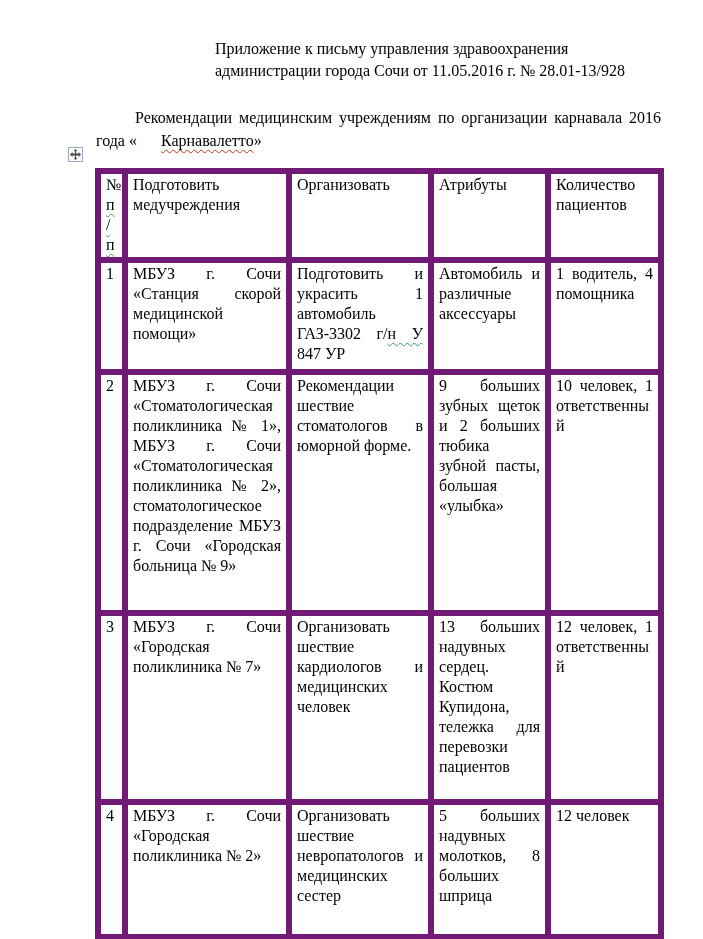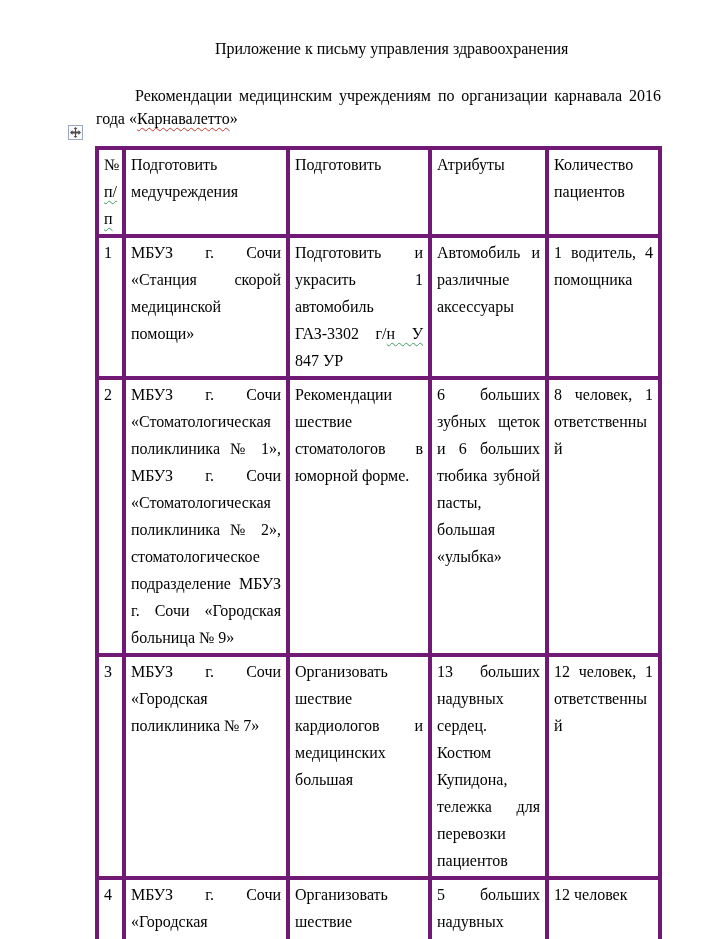--- a/index.html
+++ b/index.html
@@ -24,42 +24,43 @@
   }
 
   .tablewrap { position:relative; margin:16px 0 0 95px; width:563px; }
 
   table.doc-table {
     border-collapse:collapse;
     table-layout:fixed;
     width:563px;
   }
   table.doc-table td {
-    border:4px solid #701a75;
+    border:6px solid #701a75;
     vertical-align:top;
     padding:1px 5px 2px 5px;
-    line-height:27px;
+    line-height:20px;
     text-align:justify;
     overflow-wrap:break-word;
     word-wrap:break-word;
   }
   td.hdr { text-align:left; }
   td.num { text-align:left; }
   tr.r-hdr  { height:67px; }
   tr.r-1 { height:112px; }
   tr.r-2 { height:241px; }
   tr.r-3 { height:189px; }
   tr.r-4 { height:135px; }
 
   .sq-red {
     text-decoration-line:underline;
     text-decoration-style:wavy;
     text-decoration-color:#c0392b;
     text-decoration-thickness:1px;
     text-underline-offset:3px;
+    margin-left:24px;
   }
   .sq-green {
     text-decoration-line:underline;
     text-decoration-style:wavy;
     text-decoration-color:#3f9e63;
     text-decoration-thickness:1px;
     text-underline-offset:3px;
   }
 
   .move-handle {
@@ -76,20 +77,21 @@
     cursor:nwse-resize;
   }
 </style>
 </head>
 <body>
 
 <div class="page">
 
   <div class="appendix">
     <div>Приложение к письму управления здравоохранения</div>
+    <div>администрации города Сочи от 11.05.2016 г. № 28.01-13/928</div>
   </div>
 
   <p class="intro"><span>Рекомендации медицинским учреждениям по организации карнавала 2016 года «</span><span class="sq-red">Карнавалетто</span><span>»</span></p>
 
   <div class="tablewrap">
 
     <div class="move-handle">
       <span style="display:flex;">
         <svg width="11" height="11" viewBox="0 0 11 11" aria-hidden="true">
           <path d="M5.5 0 L7.4 2 H6.1 V4.4 H8.5 V3.1 L11 5.5 L8.5 7.9 V6.6 H6.1 V9 H7.4 L5.5 11 L3.6 9 H4.9 V6.6 H2.5 V7.9 L0 5.5 L2.5 3.1 V4.4 H4.9 V2 H3.6 Z" fill="#4a4a4a"></path>
@@ -102,45 +104,45 @@
         <col style="width:27px">
         <col style="width:164px">
         <col style="width:142px">
         <col style="width:117px">
         <col style="width:113px">
       </colgroup>
       <tbody>
         <tr class="r-hdr">
           <td class="hdr"><span>№ </span><span class="sq-green">п/п</span></td>
           <td class="hdr">Подготовить медучреждения</td>
-          <td class="hdr">Подготовить</td>
+          <td class="hdr">Организовать</td>
           <td class="hdr">Атрибуты</td>
           <td class="hdr">Количество пациентов</td>
         </tr>
 
         <tr class="r-1">
           <td class="num">1</td>
           <td>МБУЗ г. Сочи «Станция скорой медицинской помощи»</td>
           <td><span>Подготовить и украсить 1 автомобиль ГАЗ-3302 г/</span><span class="sq-green">н У</span><span> 847 УР</span></td>
           <td>Автомобиль и различные аксессуары</td>
           <td>1 водитель, 4 помощника</td>
         </tr>
 
         <tr class="r-2">
           <td class="num">2</td>
           <td>МБУЗ г. Сочи «Стоматологическая поликлиника № 1», МБУЗ г. Сочи «Стоматологическая поликлиника № 2», стоматологическое подразделение МБУЗ г. Сочи «Городская больница № 9»</td>
           <td><span>Рекомендации шествие стоматологов в юморной форме.</span><span class="sq-green"></span><span></span></td>
-          <td>6 больших зубных щеток и 6 больших тюбика зубной пасты, большая «улыбка»</td>
-          <td>8 человек, 1 ответственный</td>
+          <td>9 больших зубных щеток и 2 больших тюбика зубной пасты, большая «улыбка»</td>
+          <td>10 человек, 1 ответственный</td>
         </tr>
 
         <tr class="r-3">
           <td class="num">3</td>
           <td>МБУЗ г. Сочи «Городская поликлиника № 7»</td>
-          <td><span>Организовать шествие кардиологов и медицинских большая</span><span class="sq-green"></span><span></span></td>
+          <td><span>Организовать шествие кардиологов и медицинских человек</span><span class="sq-green"></span><span></span></td>
           <td>13 больших надувных сердец. Костюм Купидона, тележка для перевозки пациентов</td>
           <td>12 человек, 1 ответственный</td>
         </tr>
 
         <tr class="r-4">
           <td class="num">4</td>
           <td>МБУЗ г. Сочи «Городская поликлиника № 2»</td>
           <td><span>Организовать шествие невропатологов и медицинских сестер</span><span class="sq-green"></span><span></span></td>
           <td>5 больших надувных молотков, 8 больших шприца</td>
           <td>12 человек</td>

